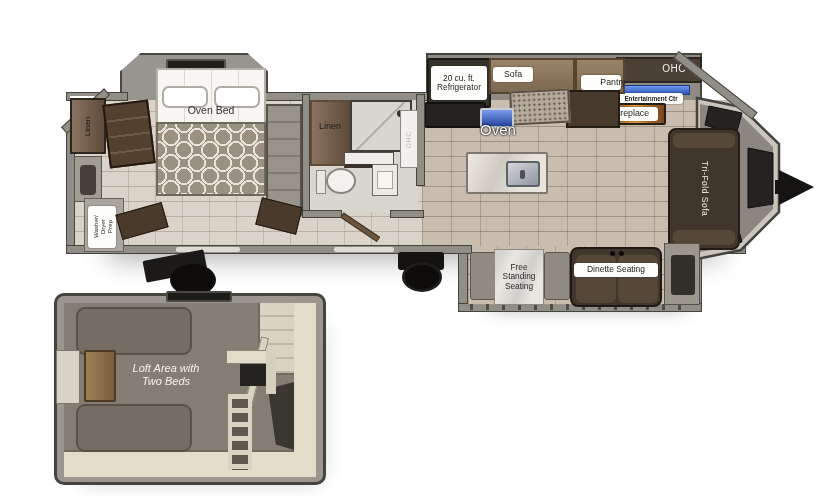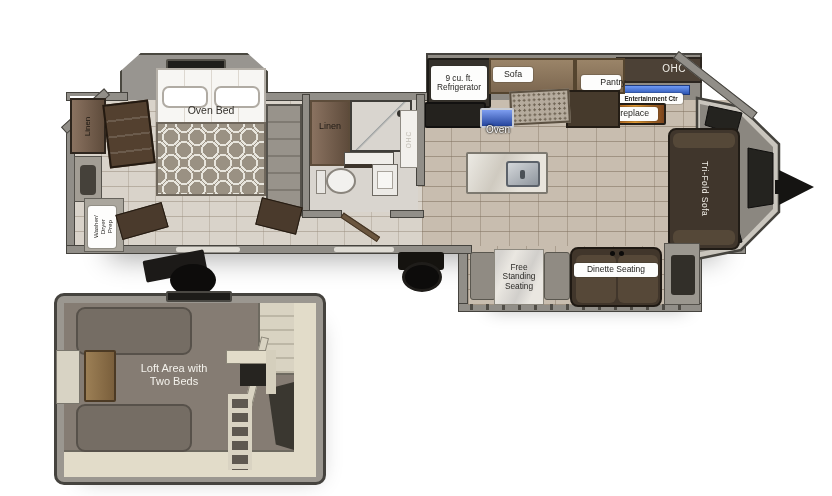--- a/index.html
+++ b/index.html
@@ -76,31 +76,31 @@
 
   <div class="a" style="left:616px;top:57px;width:86px;height:26px;background:#4c4136;border:2px solid #2c2620;"></div>
   <div class="txt" style="left:650px;top:60px;width:48px;height:18px;font-size:10px;color:#f2f0ea;letter-spacing:.5px;">OHC</div>
   <div class="a" style="left:618px;top:85px;width:72px;height:10px;background:linear-gradient(180deg,#6f9af5,#2c55b4);border:1px solid #1c3a80;"></div>
   <div class="lbl" style="left:619px;top:93px;width:64px;height:11px;font-size:6.3px;font-weight:bold;">Entertainment Ctr</div>
   <div class="a" style="left:598px;top:103px;width:68px;height:22px;background:linear-gradient(90deg,#2a2018,#b86f24 35%,#e09a33 55%,#7a431c);border:2px solid #241e17;border-radius:2px;"></div>
   <div class="lbl" style="left:604px;top:107px;width:54px;height:14px;font-size:8.8px;">Fireplace</div>
   <div class="wall" style="left:676px;top:50px;width:100px;height:9px;transform:rotate(38deg);transform-origin:left center;"></div>
 
   <div class="a" style="left:427px;top:58px;width:64px;height:50px;background:#35312b;border:2px solid #1e1c18;border-radius:2px;"></div>
-  <div class="lbl" style="left:431px;top:66px;width:56px;height:34px;font-size:8.3px;">9 cu. ft.
+  <div class="lbl" style="left:431px;top:66px;width:56px;height:34px;font-size:8.3px;">20 cu. ft.
 Refrigerator</div>
   <div class="a wood-band" style="left:489px;top:58px;width:86px;height:36px;border:2px solid #55452f;"></div>
   <div class="a wood-band" style="left:575px;top:58px;width:50px;height:36px;border:2px solid #55452f;"></div>
   <div class="a" style="left:566px;top:90px;width:54px;height:38px;background:#463a2c;border:2px solid #241d15;"></div>
   <div class="a" style="left:510px;top:90px;width:60px;height:34px;background-color:#b5ab9d;background-image:radial-gradient(#6e6353 1px,transparent 1.3px);background-size:5px 5px;border:2px solid #5c5142;transform:rotate(-3deg);"></div>
   <div class="lbl" style="left:493px;top:67px;width:40px;height:15px;font-size:8.8px;">Sofa</div>
   <div class="lbl" style="left:581px;top:75px;width:40px;height:15px;font-size:8.8px;padding-left:24px;">Pantry</div>
   <div class="a" style="left:424px;top:102px;width:62px;height:26px;background:#24221e;border:2px solid #121110;border-radius:3px;"></div>
   <div class="a" style="left:480px;top:108px;width:34px;height:20px;background:linear-gradient(180deg,#7d9df0,#24449c);border:2px solid #c8ccd4;border-radius:2px;"></div>
-  <div class="txt" style="left:476px;top:124px;width:44px;height:12px;font-size:10px;color:#ffffff;text-shadow:0 0 2px #000,0 0 2px #000;">Oven</div>
+  <div class="txt" style="left:476px;top:124px;width:44px;height:12px;font-size:15px;color:#ffffff;text-shadow:0 0 2px #000,0 0 2px #000;">Oven</div>
 
   <div class="a" style="left:466px;top:152px;width:82px;height:42px;background:linear-gradient(115deg,#eceae4 0%,#cfcac0 40%,#e8e4dc 70%);border:2px solid #7d7970;border-radius:2px;">
     <div class="a" style="left:38px;top:7px;width:34px;height:26px;background:linear-gradient(145deg,#d4d7da,#8f969e);border:2px solid #5c626a;border-radius:3px;"></div>
     <div class="a" style="left:52px;top:16px;width:5px;height:9px;background:#4b5157;border-radius:2px;"></div>
   </div>
 
   <div class="a" style="left:266px;top:104px;width:36px;height:112px;background:repeating-linear-gradient(180deg,#98938b 0 15px,#7f7a72 15px 17px);border:2px solid #55524c;"></div>
   <div class="wall" style="left:302px;top:94px;width:8px;height:124px;"></div>
   <div class="a" style="left:310px;top:100px;width:108px;height:112px;background:#d9d5cf;"></div>
   <div class="wall" style="left:416px;top:94px;width:9px;height:92px;"></div>
@@ -182,16 +182,16 @@
   <div class="a" style="left:250px;top:336px;width:8px;height:92px;background:#d9d3c2;border:1px solid #8a8578;transform:rotate(14deg);"></div>
   <div class="a" style="left:268px;top:382px;width:26px;height:68px;background:#3a3730;clip-path:polygon(0 10%,100% 0,100% 100%,30% 92%);"></div>
   <div class="a" style="left:226px;top:350px;width:46px;height:14px;background:#e2dcc9;border:1px solid #8a8578;"></div>
   <div class="a" style="left:240px;top:364px;width:28px;height:22px;background:#262420;"></div>
   <div class="a" style="left:266px;top:350px;width:10px;height:44px;background:#d5cfbd;"></div>
   <div class="a" style="left:228px;top:394px;width:24px;height:76px;background-color:#5e5850;border-left:4px solid #d9d3c2;border-right:4px solid #d9d3c2;background-image:repeating-linear-gradient(180deg,#d9d3c2 0 5px,transparent 5px 14px);"></div>
   <div class="a" style="left:76px;top:307px;width:116px;height:48px;background:#756d64;border:2px solid #57514a;border-radius:9px;"></div>
   <div class="a" style="left:76px;top:404px;width:116px;height:48px;background:#756d64;border:2px solid #57514a;border-radius:9px;"></div>
   <div class="a" style="left:56px;top:350px;width:24px;height:54px;background:#d8d3c4;border:1px solid #7a766d;"></div>
   <div class="a" style="left:84px;top:350px;width:32px;height:52px;background:linear-gradient(90deg,#9c7f55,#7a5f3c);border:2px solid #4c3a24;border-radius:2px;"></div>
-  <div class="txt" style="left:112px;top:360px;width:124px;height:30px;font-size:11px;color:#f4f2ec;">Loft Area with
+  <div class="txt" style="left:104px;top:360px;width:124px;height:30px;font-size:11px;color:#f4f2ec;font-style:italic;">Loft Area with
 Two Beds</div>
 
 </div>
 
 </body></html>

